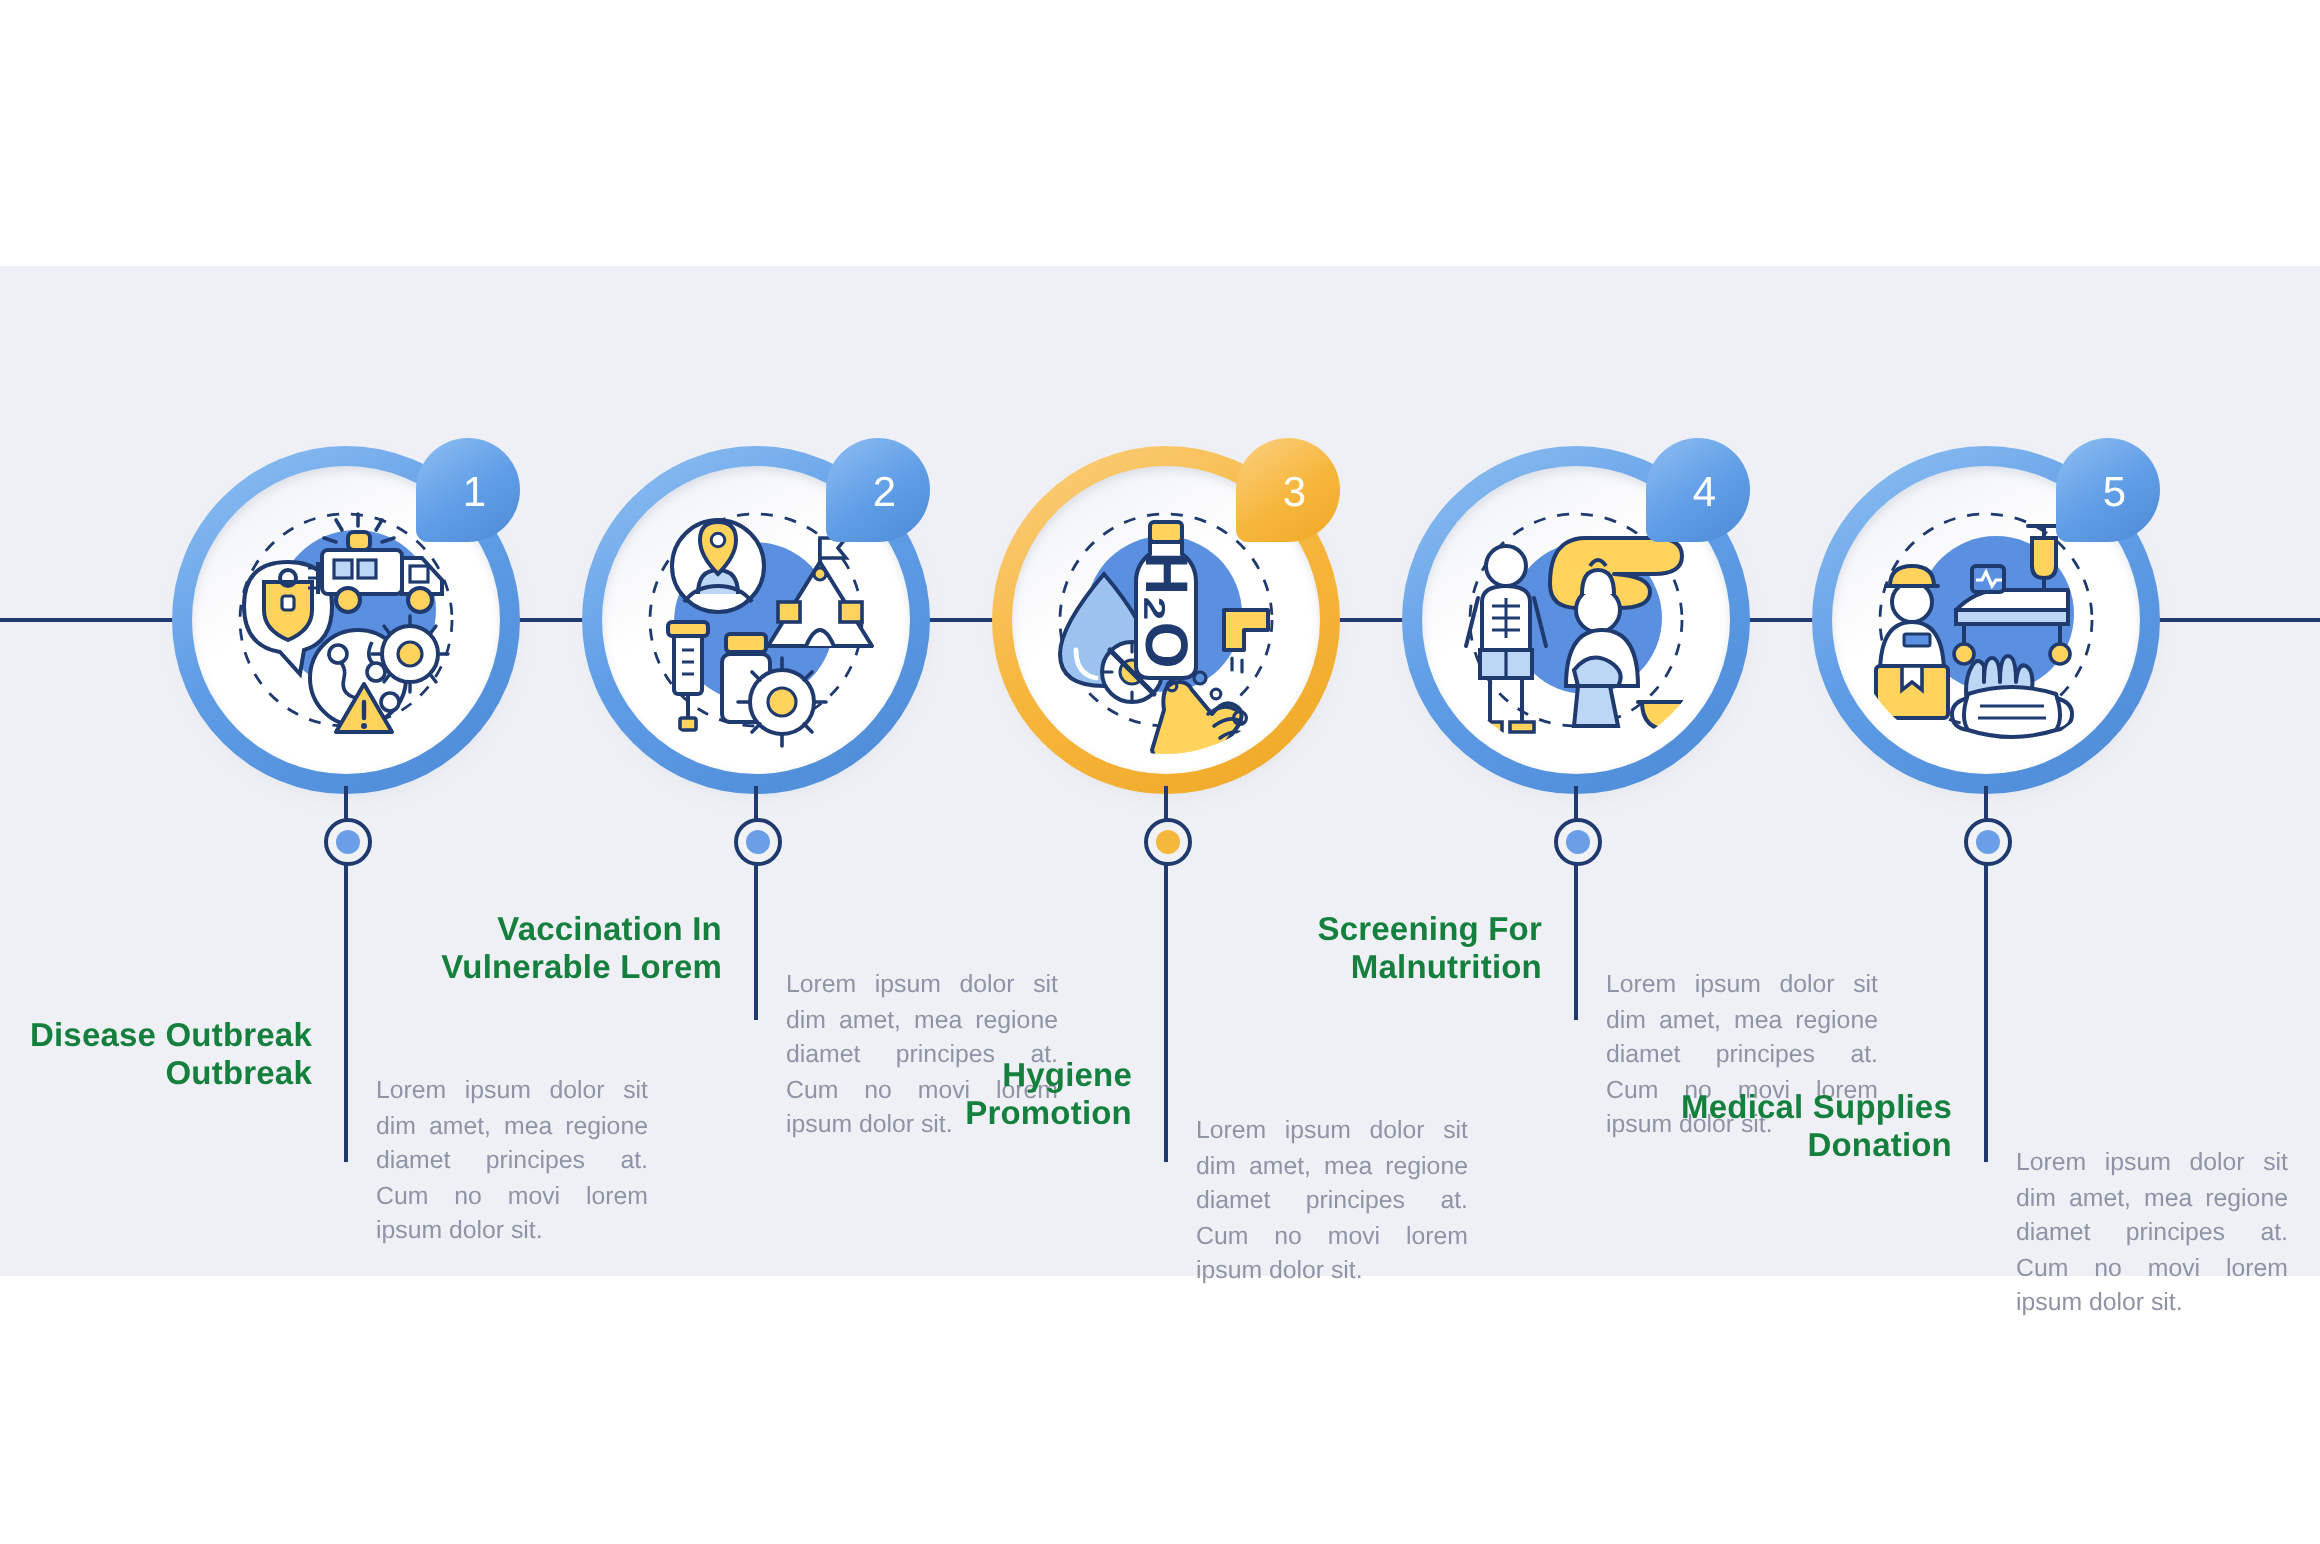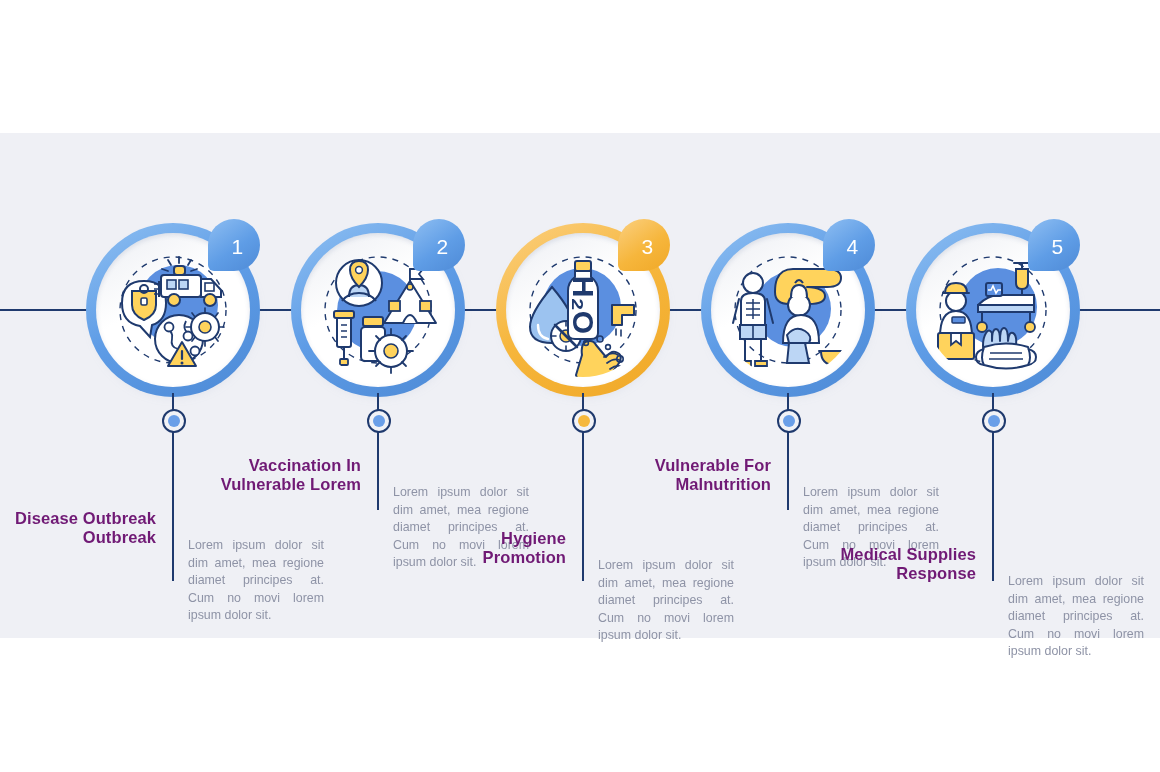--- a/index.html
+++ b/index.html
@@ -91,21 +91,21 @@
   .dot i{
     position:absolute;left:4px;top:4px;width:12px;height:12px;
     border-radius:50%;background:#6a9fe8;display:block;
   }
   .dot.amber i{background:#f5b83d;}
 
   
   .tblock{position:absolute;display:flex;align-items:flex-start;}
   .ttitle{
     text-align:right;
-    color:#701a75;
+    color:#15803d;
     font-size:16.5px;
     font-weight:bold;
     line-height:19px;
     letter-spacing:.1px;
     width:166px;
     padding-right:16px;
     box-sizing:border-box;
   }
   .tbody{
     color:#8e93a6;
@@ -437,27 +437,27 @@
   <div class="tblock" style="left:416px;top:529px;width:330px;">
     <div class="ttitle">
       <div>Hygiene</div>
       <div>Promotion</div>
     </div>
     <div class="tbody">Lorem ipsum dolor sit dim amet, mea regione diamet principes at. Cum no movi lorem ipsum dolor sit.</div>
   </div>
 
   <div class="tblock" style="left:621px;top:456px;width:330px;">
     <div class="ttitle">
-      <div>Vulnerable For</div>
+      <div>Screening For</div>
       <div>Malnutrition</div>
     </div>
     <div class="tbody">Lorem ipsum dolor sit dim amet, mea regione diamet principes at. Cum no movi lorem ipsum dolor sit.</div>
   </div>
 
   <div class="tblock" style="left:826px;top:545px;width:330px;">
     <div class="ttitle">
       <div>Medical Supplies</div>
-      <div>Response</div>
+      <div>Donation</div>
     </div>
     <div class="tbody">Lorem ipsum dolor sit dim amet, mea regione diamet principes at. Cum no movi lorem ipsum dolor sit.</div>
   </div>
 
 </div>
 
 </body></html>

